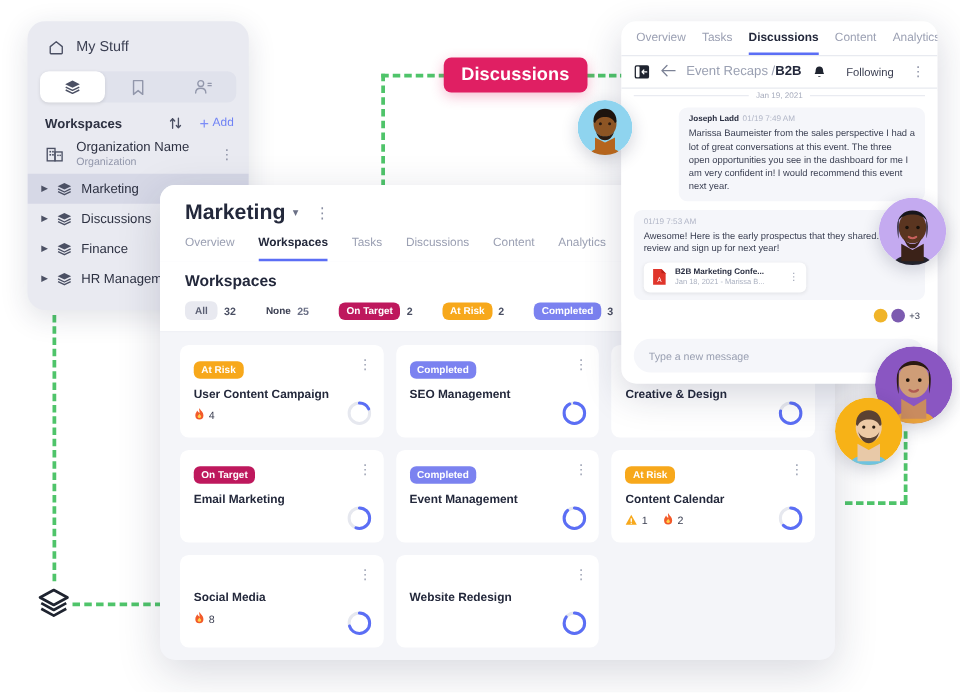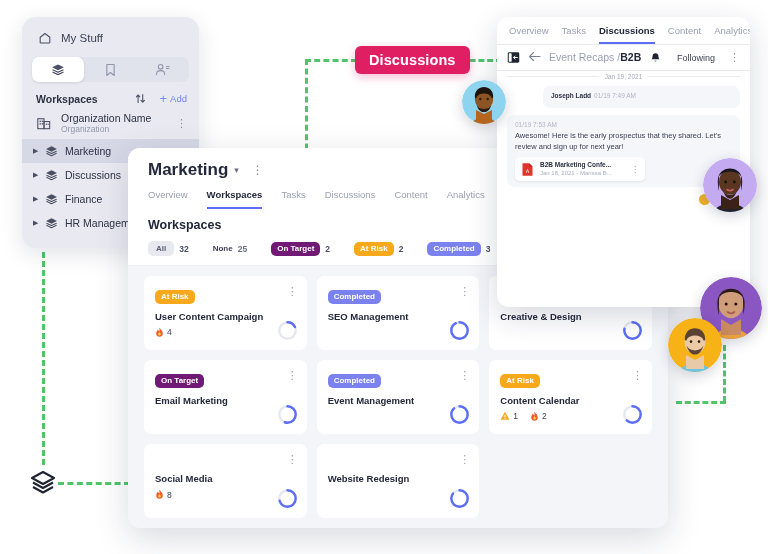--- a/index.html
+++ b/index.html
@@ -119,21 +119,21 @@
   .mw-tabs{display:flex;gap:19px;padding:9px 20px 0 20px;font-size:9.5px;color:#9ba0b3;}
   .mw-tabs .tb{padding-bottom:7px;}
   .mw-tabs .tb.active{color:#23283b;font-weight:bold;border-bottom:2px solid #5b6ef5;}
   .mw-secthead{background:#fff;padding:9px 20px 0 20px;}
   .mw-secttitle{font-size:12.5px;font-weight:bold;color:#23283b;}
   .mw-chips{background:#fff;display:flex;align-items:center;gap:0;padding:9px 20px 9px 20px;border-bottom:1px solid #ecedf3;}
   .chipgrp{display:flex;align-items:center;gap:5px;margin-right:24px;}
   .chip{font-size:8px;font-weight:bold;border-radius:5px;padding:2.5px 6px;color:#fff;}
   .chip.all{background:#e8e9f0;color:#5a5f73;padding:3px 8px;}
   .chip.none{background:transparent;color:#3b3f52;padding:0;}
-  .chip.ontarget{background:#701a75;}
+  .chip.ontarget{background:#be185d;}
   .chip.atrisk{background:#f7a81b;}
   .chip.completed{background:#7b82f0;}
   .chipnum{font-size:8.5px;color:#4a4f63;font-weight:bold;}
   .chipnum.muted{color:#6b7086;}
 
   .grid{padding:10px 16px;display:grid;grid-template-columns:repeat(3,1fr);gap:10px;}
   .card{background:#fff;border-radius:7px;height:74px;padding:9px 11px 0 11px;position:relative;box-sizing:border-box;}
   .card .kb{position:absolute;right:9px;top:9px;color:#9aa0b2;font-size:11px;}
   .card .nm{font-size:9.5px;font-weight:bold;color:#23283b;margin-top:7px;}
   .card .metas{display:flex;align-items:center;gap:12px;margin-top:5px;}
@@ -476,20 +476,21 @@
       <div class="dw-datewrap">
         <span class="ln"></span>
         <span class="dw-date">Jan 19, 2021</span>
         <span class="ln"></span>
       </div>
 
       <div class="msg" style="margin-left:36px;">
         <div class="meta">
           <span class="who">Joseph Ladd</span><span class="when">01/19 7:49 AM</span>
         </div>
+        <div class="txt">Marissa Baumeister from the sales perspective I had a lot of great conversations at this event. The three open opportunities you see in the dashboard for me I am very confident in! I would recommend this event next year.</div>
       </div>
 
       <div class="msg">
         <div class="meta">
           <span class="when" style="margin-left:0;">01/19 7:53 AM</span>
         </div>
         <div class="txt">Awesome! Here is the early prospectus that they shared. Let's review and sign up for next year!</div>
         <div class="attach">
           <span>
             <svg width="13" height="15" viewBox="0 0 14 16">
@@ -506,20 +507,23 @@
         </div>
       </div>
 
       <div class="reacts">
         <span class="react-av" style="background:#f0b429;display:inline-block;"></span>
         <span class="react-av" style="background:#7c5bb0;display:inline-block;"></span>
         <span class="plus3" style="font-size:7.5px;color:#3c4155;">+3</span>
       </div>
     </div>
 
+    <div class="dw-compose">
+      <span>Type a new message</span>
+    </div>
   </div>
 
   <div class="avatar" style="left:462px;top:80px;width:44px;height:44px;">
     <svg viewBox="0 0 44 44">
       <circle cx="22" cy="22" r="22" fill="#8fd4ef"></circle>
       <path d="M22 38 c-8 0-13.5 3.5-13.5 9 h27 c0-5.5-5.5-9-13.5-9Z" fill="#b5651d"></path>
       <path d="M14 30 l8 4 8-4 v12 H14Z" fill="#b5651d"></path>
       <ellipse cx="22" cy="19" rx="9.2" ry="10.4" fill="#8d5524"></ellipse>
       <path d="M12.8 16.5 c0-6 4.2-9.6 9.2-9.6 s9.2 3.6 9.2 9.6 c0 1.2-.6 2-1.4 1.6 -1.2-3.2-4.2-4.6-7.8-4.6 -3.6 0-6.6 1.4-7.8 4.6 -.8 .4-1.4-.4-1.4-1.6Z" fill="#1d140e"></path>
       <path d="M14.5 24.5 c1.4 5.2 4 7.6 7.5 7.6 s6.1-2.4 7.5-7.6 c-1 2.8-3.6 4.4-7.5 4.4 s-6.5-1.6-7.5-4.4Z" fill="#2a1b12"></path>

